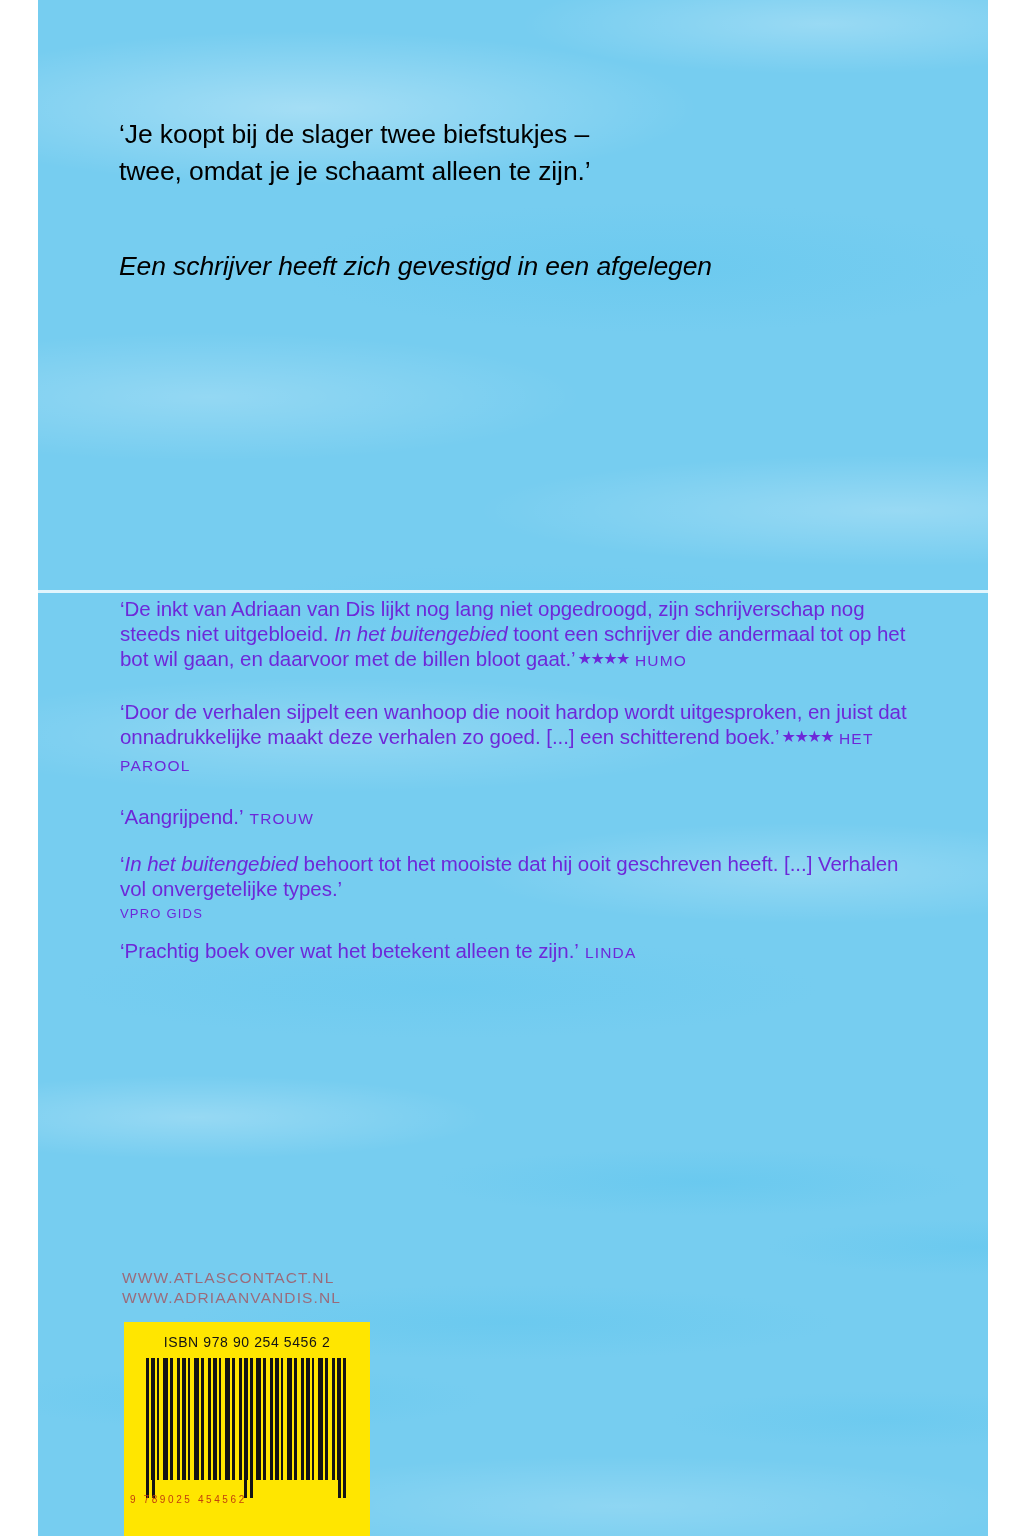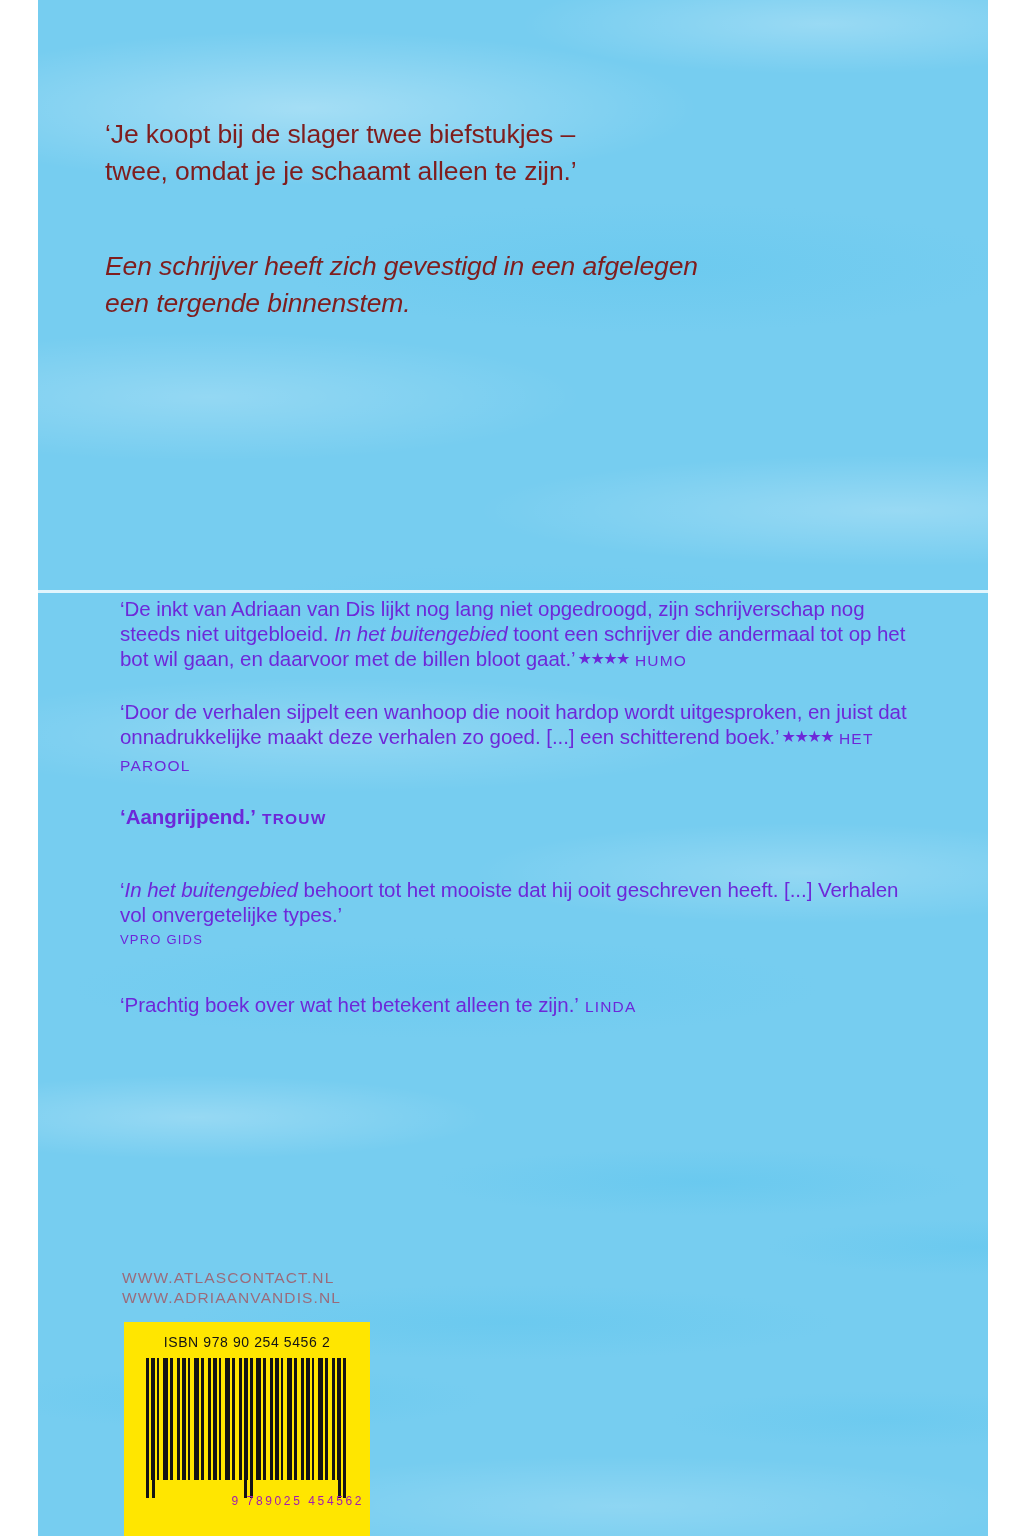--- a/index.html
+++ b/index.html
@@ -66,23 +66,23 @@
   
   .content {
     position: absolute;
     left: 0;
     top: 0;
     width: 950px;
   }
 
   .lead-quote, .synopsis {
     position: absolute;
-    left: 67px;
+    left: 81px;
     width: 790px;
-    color: #7f1d1d;
+    color: #000000;
     font-size: 26.5px;
     line-height: 37px;
     letter-spacing: -0.1px;
   }
   .lead-quote { top: 116px; }
   .synopsis   { top: 248px; font-style: italic; }
   .synopsis .ln { display: block; }
   .lead-quote .ln { display: block; }
 
   .divider {
@@ -194,24 +194,24 @@
   .bars-tall i.g3 { left: 98px; }
   .bars-tall i.g4 { left: 104px; }
   .bars-tall i.g5 { left: 192px; }
   .bars-tall i.g6 { left: 197px; }
 
   .digits {
     position: absolute;
     left: 6px;
     right: 6px;
     top: 172px;
-    text-align: right;
-    font-size: 12px;
+    text-align: left;
+    font-size: 10px;
     letter-spacing: 2.6px;
-    color: #a21caf;
+    color: #c2410c;
   }
 </style>
 </head>
 <body>
 
 <div class="cover">
 
   <div class="tex tex-a"></div>
   <div class="tex tex-b"></div>
   <div class="tex tex-c"></div>
@@ -219,34 +219,33 @@
 
   <div class="content">
 
     <div class="lead-quote">
       <span class="ln">‘Je koopt bij de slager twee biefstukjes –</span>
       <span class="ln">twee, omdat je je schaamt alleen te zijn.’</span>
     </div>
 
     <div class="synopsis">
       <span class="ln">Een schrijver heeft zich gevestigd in een afgelegen</span>
-      <span class="ln">een tergende binnenstem.</span>
     </div>
 
     <div class="divider"></div>
 
     <div class="reviews">
 
       <div class="review"><span>‘De inkt van Adriaan van Dis lijkt nog lang niet opgedroogd, zijn schrijverschap nog steeds niet uitgebloeid. </span><em>In het buitengebied</em><span> toont een schrijver die andermaal tot op het bot wil gaan, en daarvoor met de billen bloot gaat.’</span><span class="stars">★★★★</span><span class="src">HUMO</span></div>
 
       <div class="review"><span>‘Door de verhalen sijpelt een wanhoop die nooit hardop wordt uitgesproken, en juist dat onnadrukkelijke maakt deze verhalen zo goed. [...] een schitterend boek.’</span><span class="stars">★★★★</span><span class="src">HET PAROOL</span></div>
 
-      <div class="review" style="margin-bottom:46px;font-weight:bold;"><span>‘Aangrijpend.’</span><span class="src">TROUW</span></div>
-
-      <div class="review" style="margin-bottom:40px;"><span>‘</span><em>In het buitengebied</em><span> behoort tot het mooiste dat hij ooit geschreven heeft. [...] Verhalen vol onvergetelijke types.’</span><span class="src-block">VPRO GIDS</span></div>
+      <div class="review" style="margin-bottom:20px;"><span>‘Aangrijpend.’</span><span class="src">TROUW</span></div>
+
+      <div class="review" style="margin-bottom:12px;"><span>‘</span><em>In het buitengebied</em><span> behoort tot het mooiste dat hij ooit geschreven heeft. [...] Verhalen vol onvergetelijke types.’</span><span class="src-block">VPRO GIDS</span></div>
 
       <div class="review"><span>‘Prachtig boek over wat het betekent alleen te zijn.’</span><span class="src">LINDA</span></div>
 
     </div>
 
     <div class="urls">
       <span>WWW.ATLASCONTACT.NL</span>
       <span>WWW.ADRIAANVANDIS.NL</span>
     </div>
 

